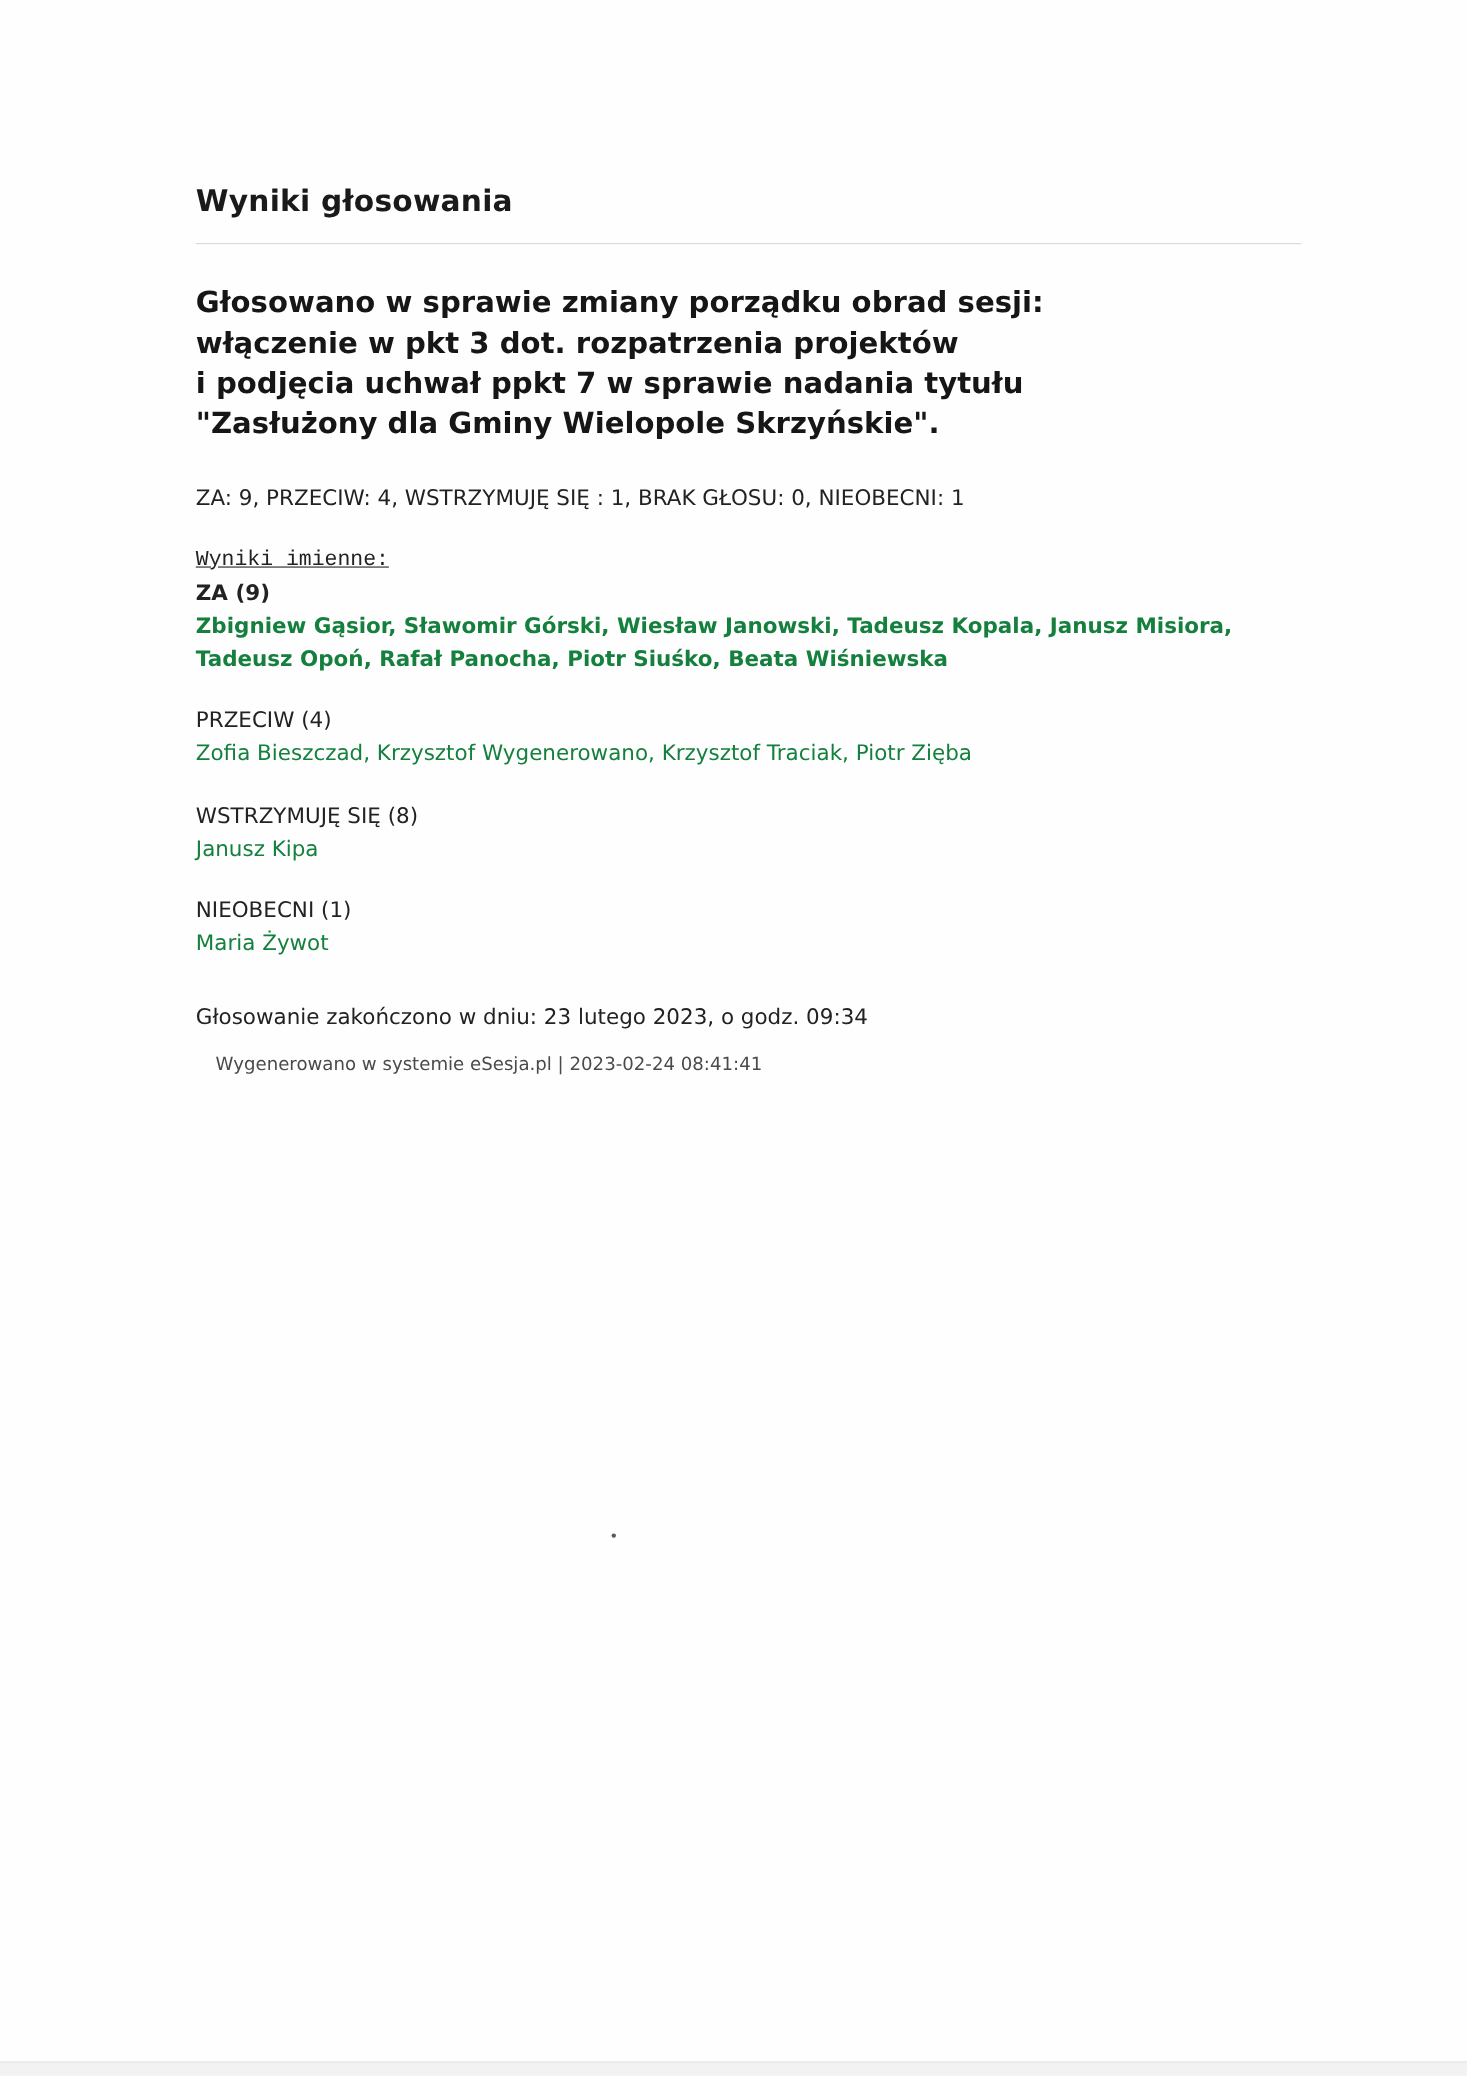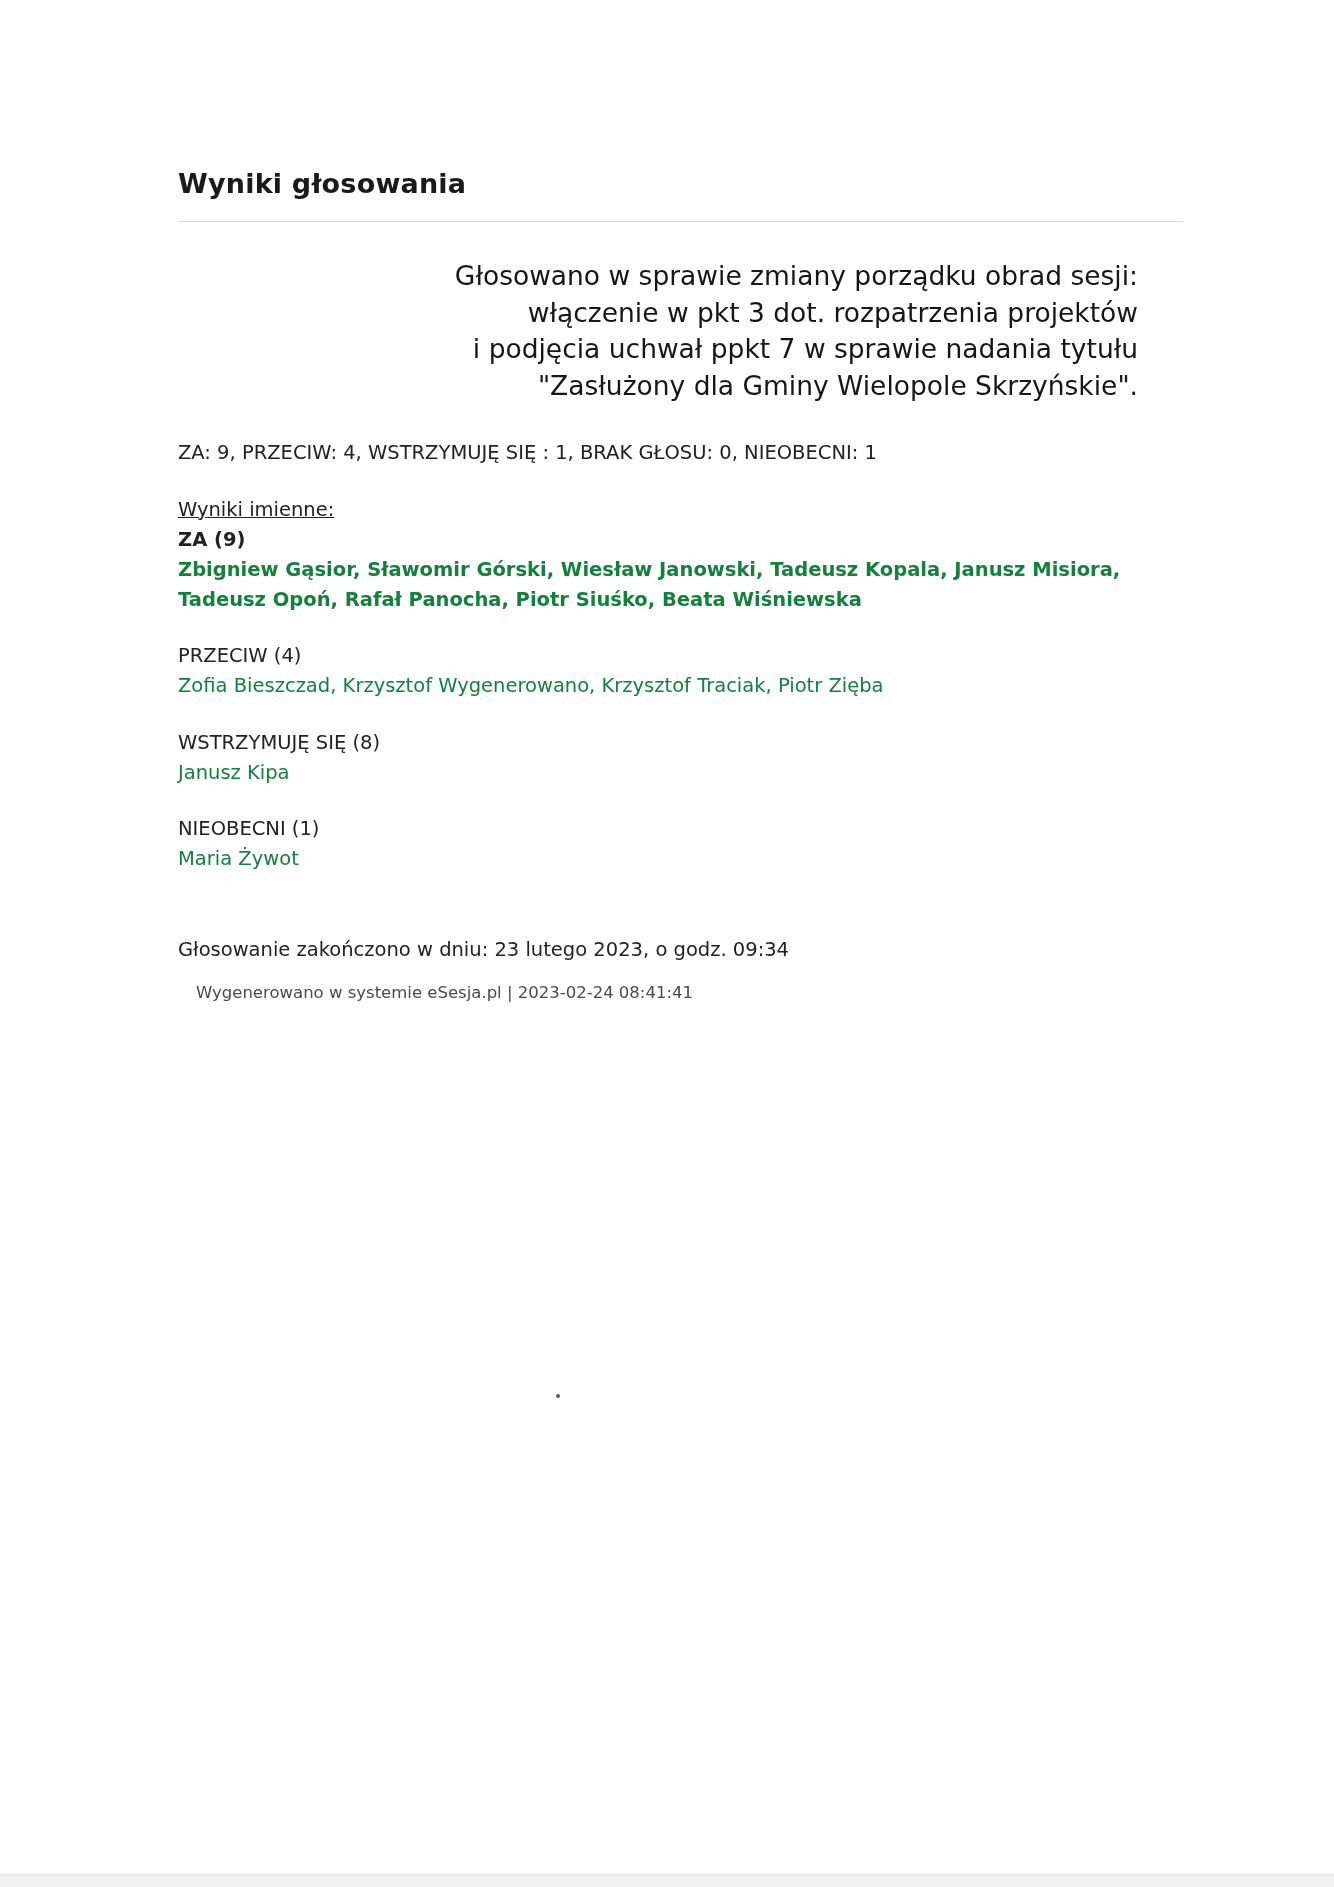--- a/index.html
+++ b/index.html
@@ -37,42 +37,42 @@
     margin: 0 0 22px 0;
   }
   .divider {
     border: 0;
     border-top: 1px solid #d8d8d8;
     margin: 0 0 36px 0;
     width: 1005px;
   }
   .vote-subject {
     font-size: 26.5px;
-    font-weight: normal;
+    font-weight: bold;
     line-height: 1.38;
     color: #161616;
     margin: 0 0 34px 0;
     max-width: 960px;
-    text-align: right;
   }
   .vote-subject .ln {
     display: block;
     white-space: pre;
   }
   .summary {
     font-size: 19.5px;
     line-height: 1.5;
     color: #222222;
     margin: 0 0 30px 0;
   }
   .section-heading {
     font-size: 19.5px;
     color: #222222;
     text-decoration: underline;
     margin: 0 0 4px 0;
+    font-family: Liberation Mono, monospace;
   }
   .group {
     margin: 0 0 26px 0;
   }
   .group-label {
     font-size: 19.5px;
     color: #222222;
     line-height: 1.55;
     margin: 0;
   }
@@ -83,21 +83,21 @@
     margin: 0;
     max-width: 1000px;
   }
   .first-group {
     margin-top: 0;
     font-weight: bold;
   }
   .closing {
     font-size: 19.5px;
     color: #222222;
-    margin: 64px 0 22px 0;
+    margin: 40px 0 22px 0;
   }
   .generated {
     font-size: 16.5px;
     color: #4a4a4a;
     margin: 18px;
   }
   .stray-dot {
     position: absolute;
     left: 556px;
     top: 1394px;

